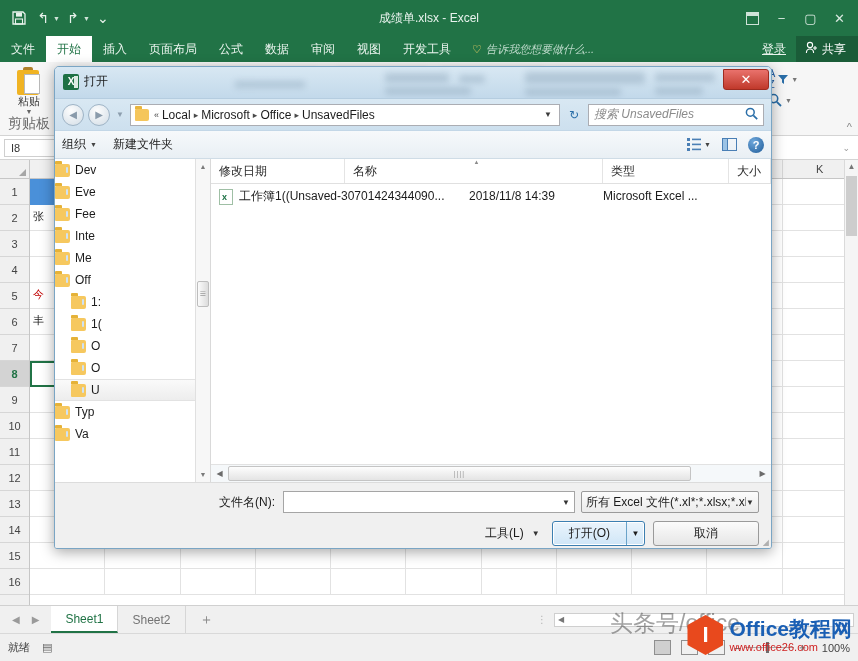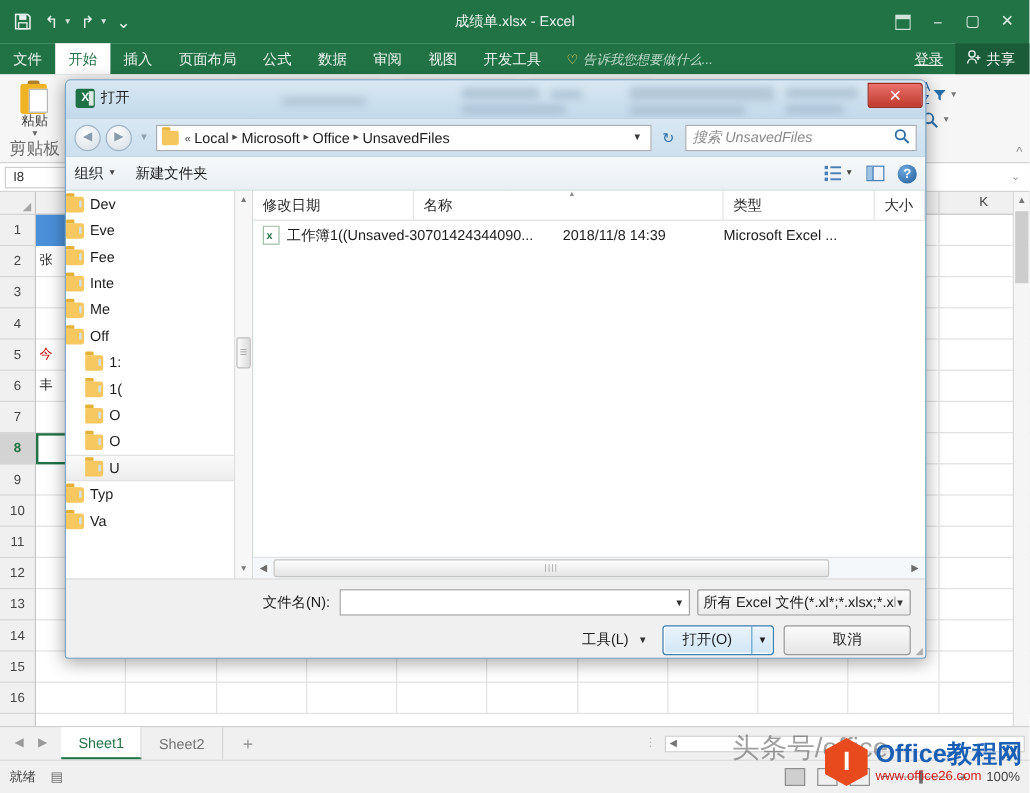--- a/index.html
+++ b/index.html
@@ -277,21 +277,21 @@
   .bc-folder:before {
     content: ""; position: absolute; left: 0; top: -3px; width: 7px; height: 3px;
     background: #e8b53f; border-radius: 1px 1px 0 0;
   }
   .bc-seg { color: #1c1c1c; }
   .bc-sep { color: #4a4a4a; font-size: 9px; }
   .bc-dd { margin-left: auto; color: #3b3b3b; font-size: 8px; padding-right: 3px; }
   .refresh-btn { width: 20px; height: 22px; display: flex; align-items: center;
                  justify-content: center; color: #2a6ea8; font-size: 12px; }
   .dlg-search {
-    width: 193px; height: 22px; background: #fff; border: 1px solid #abadb3;
+    width: 176px; height: 22px; background: #fff; border: 1px solid #abadb3;
     display: flex; align-items: center; padding: 0 5px;
   }
   .dlg-search-ph { flex: 1; font-size: 12px; color: #8b8b8b; font-style: italic; }
   .srch-ico { color: #2a6ea8; font-size: 12px; }
 
   .dlg-toolbar {
     height: 28px; background: linear-gradient(to bottom, #f6f9fb, #e9eff4);
     border-bottom: 1px solid #cfdce6; display: flex; align-items: center;
     padding: 0 7px; gap: 16px; font-size: 12px; color: #1c1c1c;
   }
@@ -301,21 +301,21 @@
   .view-glyph { display: flex; align-items: center; gap: 3px; color: #3a6ea5; }
   .pane-glyph { width: 15px; height: 13px; border: 1px solid #4a7fb5; display: flex; }
   .pane-glyph i { display: block; width: 5px; background: #9cc3e5; border-right: 1px solid #4a7fb5; }
   .help-glyph {
     width: 16px; height: 16px; border-radius: 50%;
     background: radial-gradient(circle at 35% 30%, #6fa8dc, #1f5c99);
     color: #fff; font-size: 11px; font-weight: bold;
     display: flex; align-items: center; justify-content: center;
   }
 
-  .dlg-body { position: absolute; left: 0; right: 0; top: 92px; bottom: 66px; display: flex; background: #86efac; }
+  .dlg-body { position: absolute; left: 0; right: 0; top: 92px; bottom: 66px; display: flex; background: #0c4a6e; }
   .tree-pane {
     width: 156px; background: #fff; border-right: 1px solid #d9d9d9;
     position: relative; overflow: hidden;
   }
   .tree-scroll-inner { position: absolute; left: -96px; top: 0; width: 252px; }
   .tree-item {
     height: 22px; display: flex; align-items: center; gap: 5px;
     padding-left: 96px; font-size: 12px; color: #1c1c1c; white-space: nowrap;
   }
   .tree-item.indent { padding-left: 112px; }
@@ -364,21 +364,21 @@
     font-size: 6px; color: #8a8a8a;
   }
   .lh-name { width: 258px; }
   .lh-date { width: 134px; }
   .lh-type { width: 126px; }
   .lh-size { flex: 1; }
   .file-row {
     height: 24px; display: flex; align-items: center; font-size: 12px;
     color: #1c1c1c;
   }
-  .fr-name { width: 258px; display: flex; align-items: center; gap: 6px; padding-left: 8px; white-space: nowrap; overflow: hidden; }
+  .fr-name { width: 258px; display: flex; align-items: flex-end; gap: 6px; padding-left: 8px; white-space: nowrap; overflow: hidden; }
   .fr-date { width: 134px; }
   .fr-type { width: 126px; white-space: nowrap; }
   .xls-ico {
     width: 14px; height: 16px; background: #fff; border: 1px solid #9fbfa5;
     position: relative; flex: none;
   }
   .xls-ico:after {
     content: "x"; position: absolute; left: 2px; top: 1px; font-size: 9px;
     color: #1e7145; font-weight: bold; line-height: 12px;
   }

